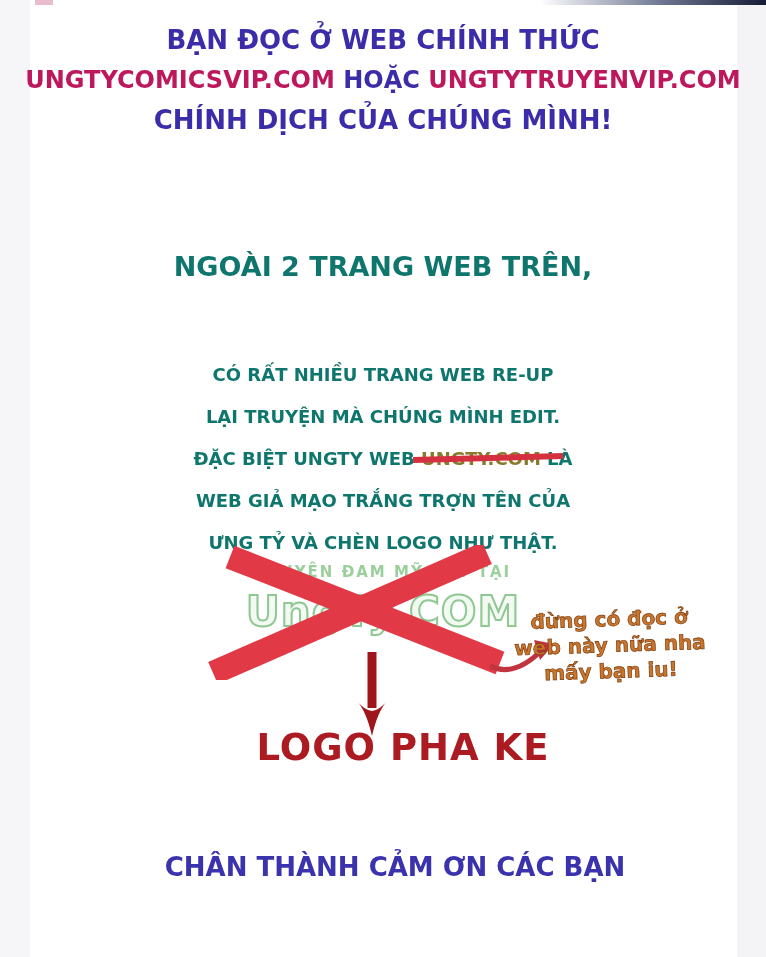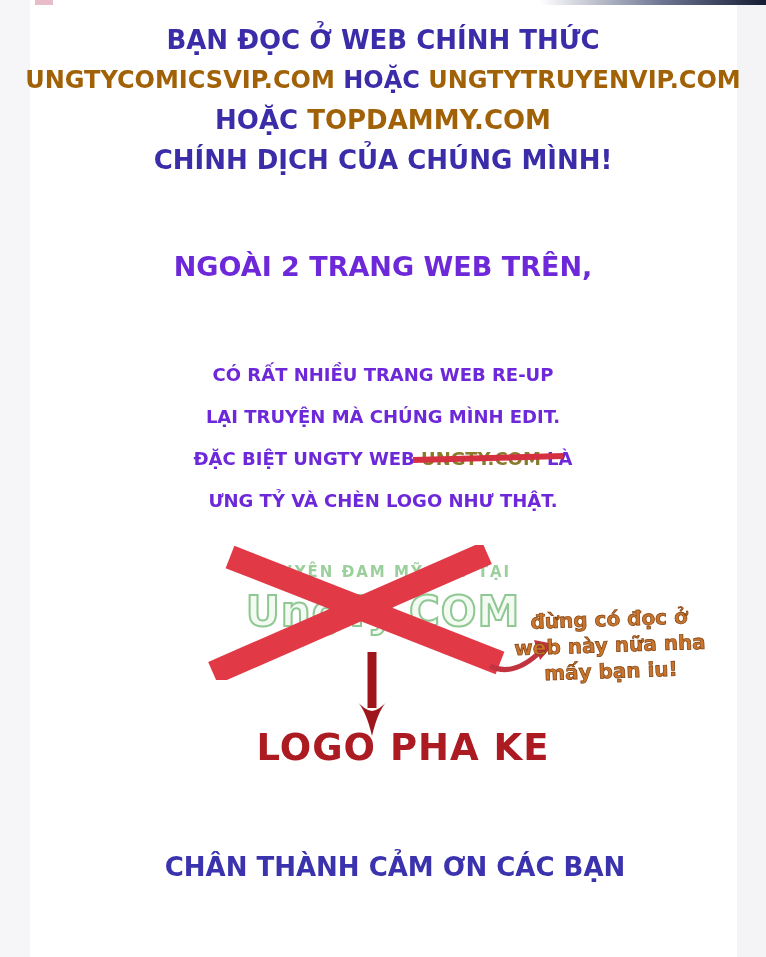--- a/index.html
+++ b/index.html
@@ -12,22 +12,22 @@
   .page{position:absolute;inset:0;background:#ffffff;}
   .gutter{position:absolute;top:0;height:100%;}
   .gutter.left{left:0;width:30px;background:#f6f6f8;}
   .gutter.right{right:0;width:29px;background:#f4f4f6;}
   .sliver-pink{position:absolute;left:35px;top:0;width:18px;height:5px;background:#e9bcca;}
   .sliver-dark{position:absolute;left:540px;top:0;width:226px;height:5px;
     background:linear-gradient(to right, rgba(42,48,80,0), #6b7390 55%, #161c34);}
 
   .txt{position:absolute;left:0;right:0;text-align:center;font-weight:bold;}
   .blue{color:#3b2da9;}
-  .navy{color:#6d28d9;}
-  .red{color:#a16207;}
+  .navy{color:#0f766e;}
+  .red{color:#be185d;}
   .footer-blue{color:#3b32ad;}
 
   .header{top:20px;font-size:26px;}
   .header .h-line{height:40px;line-height:40px;}
   .header .h-line.long{font-size:24px;}
 
   .sec1{top:243px;font-size:27px;}
   .sec1 .h-line{height:47px;line-height:47px;}
 
   .sec2{top:354px;font-size:18px;}
@@ -76,32 +76,32 @@
 <div class="page">
 
   <div class="gutter left"></div>
   <div class="gutter right"></div>
   <div class="sliver-pink"></div>
   <div class="sliver-dark"></div>
 
   <div class="txt header">
     <div class="h-line blue">BẠN ĐỌC Ở WEB CHÍNH THỨC</div>
     <div class="h-line long"><span class="red">UNGTYCOMICSVIP.COM</span> <span class="blue">HOẶC</span> <span class="red">UNGTYTRUYENVIP.COM</span></div>
-    <div class="h-line"><span class="blue">HOẶC</span> <span class="red">TOPDAMMY.COM</span></div>
     <div class="h-line blue">CHÍNH DỊCH CỦA CHÚNG MÌNH!</div>
   </div>
 
   <div class="txt sec1">
     <div class="h-line navy">NGOÀI 2 TRANG WEB TRÊN,</div>
   </div>
 
   <div class="txt sec2">
     <div class="h-line navy">CÓ RẤT NHIỀU TRANG WEB RE-UP</div>
     <div class="h-line navy">LẠI TRUYỆN MÀ CHÚNG MÌNH EDIT.</div>
     <div class="h-line"><span class="navy">ĐẶC BIỆT UNGTY WEB</span> <span class="fake-url"><span>UNGTY.COM</span><span class="strike-line"></span></span> <span class="navy">LÀ</span></div>
+    <div class="h-line navy">WEB GIẢ MẠO TRẮNG TRỢN TÊN CỦA</div>
     <div class="h-line navy">ƯNG TỶ VÀ CHÈN LOGO NHƯ THẬT.</div>
   </div>
 
   <div class="txt fake-logo">
     <div class="tagline">TRUYỆN ĐAM MỸ HAY TẠI</div>
     <div class="brand">UngTy.COM</div>
   </div>
 
   <div class="x-mark">
     <svg width="325" height="135" viewBox="0 0 325 135">

